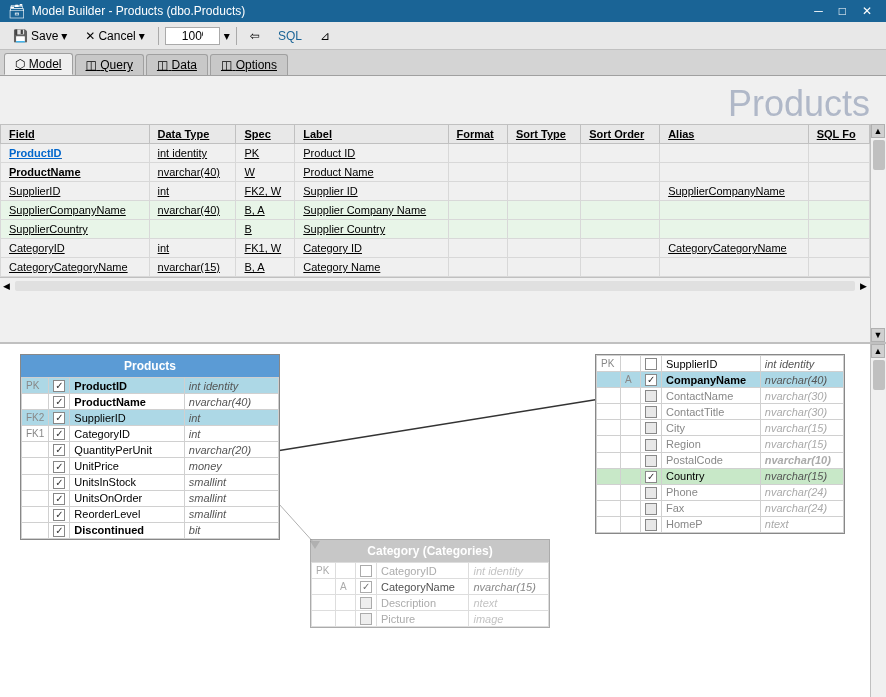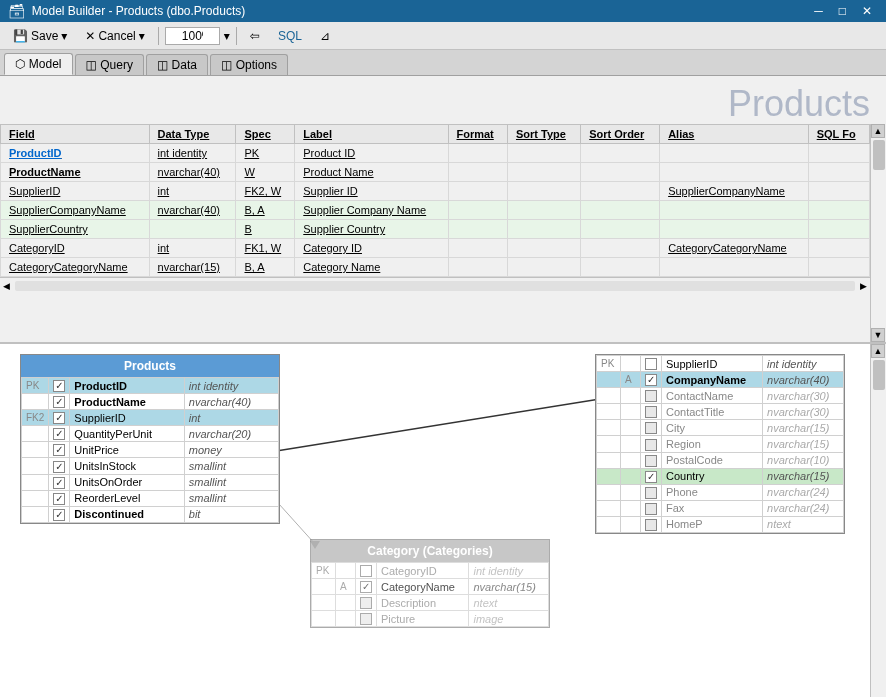--- a/index.html
+++ b/index.html
@@ -44,20 +44,21 @@
     .toolbar-zoom { border: 1px solid #aaa; padding: 1px 16px; font-size: 12px; background: white; width: 55px; }
 
     
     .tab-bar {
       background: #d4d4d4;
       border-bottom: 1px solid #a0a0a0;
       display: flex;
       align-items: flex-end;
       padding: 0 4px;
       height: 26px;
+      text-decoration: underline;
     }
     .tab {
       padding: 3px 10px;
       border: 1px solid #a0a0a0;
       border-bottom: none;
       background: #c8c8c8;
       cursor: pointer;
       margin-right: 2px;
       font-size: 12px;
       border-radius: 3px 3px 0 0;
@@ -359,20 +360,26 @@
               <td class="field-bold">ProductName</td>
               <td class="type-italic">nvarchar(40)</td>
             </tr>
             <tr class="selected">
               <td class="pk-col">FK2</td>
               <td class="check-col"><div class="checkbox checked"></div></td>
               <td>SupplierID</td>
               <td class="type-italic">int</td>
             </tr>
             <tr>
+              <td class="pk-col">FK1</td>
+              <td class="check-col"><div class="checkbox checked"></div></td>
+              <td>CategoryID</td>
+              <td class="type-italic">int</td>
+            </tr>
+            <tr>
               <td class="pk-col"></td>
               <td class="check-col"><div class="checkbox checked"></div></td>
               <td>QuantityPerUnit</td>
               <td class="type-italic">nvarchar(20)</td>
             </tr>
             <tr>
               <td class="pk-col"></td>
               <td class="check-col"><div class="checkbox checked"></div></td>
               <td>UnitPrice</td>
               <td class="type-italic">money</td>
@@ -448,21 +455,21 @@
               <td class="a-col"></td>
               <td class="check-col"><div class="checkbox disabled"></div></td>
               <td style="color:#888;">Region</td>
               <td class="type-italic" style="color:#aaa;">nvarchar(15)</td>
             </tr>
             <tr>
               <td class="pk-col"></td>
               <td class="a-col"></td>
               <td class="check-col"><div class="checkbox disabled"></div></td>
               <td style="color:#888;">PostalCode</td>
-              <td class="type-italic" style="color:#aaa;">nvarchar(10)</td>
+              <td class="type-italic" style="color:#aaa;font-weight:bold;">nvarchar(10)</td>
             </tr>
             <tr class="green-highlight">
               <td class="pk-col"></td>
               <td class="a-col"></td>
               <td class="check-col"><div class="checkbox checked"></div></td>
               <td>Country</td>
               <td class="type-italic">nvarchar(15)</td>
             </tr>
             <tr>
               <td class="pk-col"></td>

